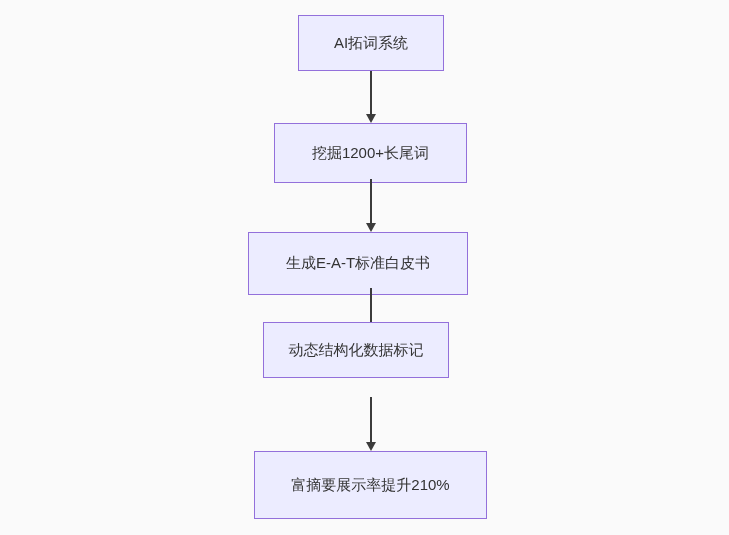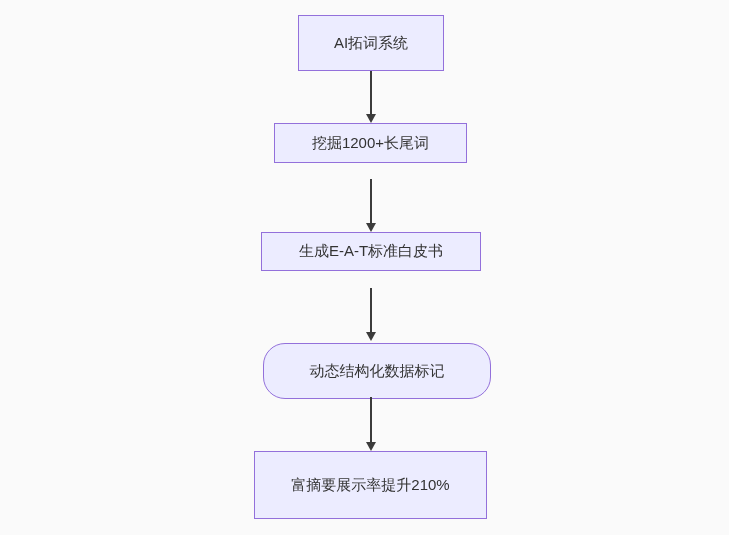--- a/index.html
+++ b/index.html
@@ -29,23 +29,23 @@
     justify-content: center;
     background: var(--node-fill);
     border: 1px solid var(--node-border);
     color: var(--text);
     font-size: 15px;
     text-align: center;
     white-space: nowrap;
   }
   .node-label { color: var(--text); }
   .n1 { left: 298px; top: 15px;  width: 146px; height: 56px; }
-  .n2 { left: 274px; top: 123px; width: 193px; height: 40px; text-align: center; }
-  .n3 { left: 261px; top: 232px; width: 220px; height: 39px; }
-  .n4 { left: 263px; top: 343px; width: 228px; height: 56px; border-radius: 22px; }
+  .n2 { left: 274px; top: 123px; width: 193px; height: 60px; text-align: center; }
+  .n3 { left: 248px; top: 232px; width: 220px; height: 63px; }
+  .n4 { left: 263px; top: 322px; width: 186px; height: 56px; }
   .n5 { left: 254px; top: 451px; width: 233px; height: 68px; }
   .arrow {
     position: absolute;
     left: 365px;       
     width: 12px;
   }
   .arrow::before {     
     content: "";
     position: absolute;
     left: 5px;

